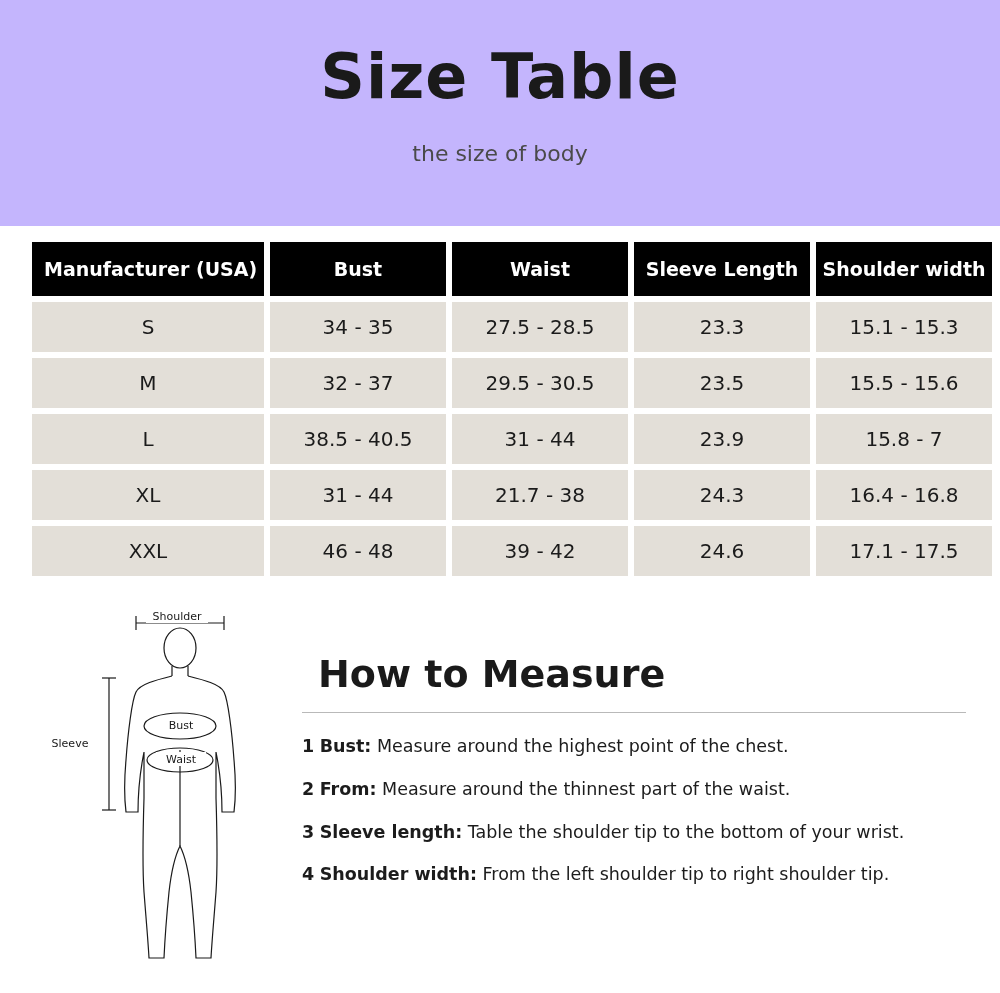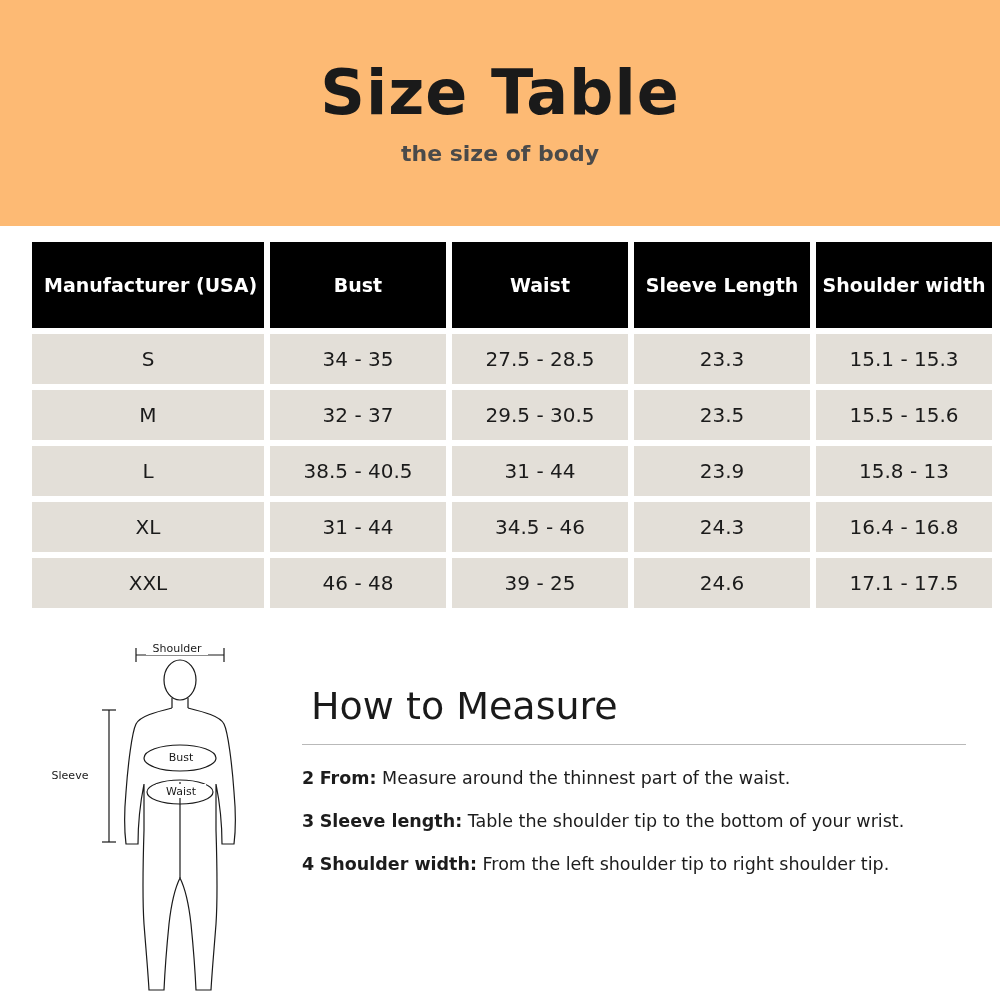--- a/index.html
+++ b/index.html
@@ -16,59 +16,59 @@
   }
   .page {
     position: relative;
     width: 1000px;
     height: 993px;
   }
 
   
   .header {
     height: 226px;
-    background: #fdba74;
+    background: #c4b5fd;
     display: flex;
     flex-direction: column;
     align-items: center;
     justify-content: center;
   }
   .header-title {
     font-size: 62px;
     font-weight: 700;
     letter-spacing: 1px;
     color: #1a1a1a;
     line-height: 1.05;
     margin: 0 0 16px 0;
   }
   .header-subtitle {
     font-size: 22px;
     color: #4a4a4a;
-    font-weight: 700;
-    margin: 0;
+    font-weight: 400;
+    margin: 16px;
   }
 
   
   .table-wrap {
     padding: 10px 26px 0 26px;
   }
   table.size-table {
     width: 948px;
     border-collapse: separate;
     border-spacing: 6px 6px;
     table-layout: fixed;
   }
   table.size-table th {
     background: #000000;
     color: #ffffff;
     font-size: 19px;
     font-weight: 700;
     height: 54px;
     text-align: center;
-    padding: 16px 4px;
+    padding: 0 4px;
   }
   table.size-table th.first-col {
     text-align: left;
     padding-left: 12px;
   }
   table.size-table td {
     background: #e3dfd8;
     color: #1b1b1b;
     font-size: 20px;
     height: 50px;
@@ -92,23 +92,23 @@
     width: 262px;
     flex: 0 0 262px;
     position: relative;
   }
   .measure-col {
     flex: 1 1 auto;
     padding-top: 52px;
   }
   .measure-title {
     font-size: 38px;
-    font-weight: 400;
+    font-weight: 700;
     color: #1a1a1a;
-    margin: 0 0 16px 11px;
+    margin: 0 0 16px 18px;
   }
   .measure-rule {
     height: 1px;
     background: #b9b9b9;
     margin: 0 6px 22px 2px;
   }
   .measure-item {
     font-size: 17.5px;
     color: #1c1c1c;
     margin: 0 0 20px 2px;
@@ -171,33 +171,33 @@
           <td>32 - 37</td>
           <td>29.5 - 30.5</td>
           <td>23.5</td>
           <td>15.5 - 15.6</td>
         </tr>
         <tr>
           <td>L</td>
           <td>38.5 - 40.5</td>
           <td>31 - 44</td>
           <td>23.9</td>
-          <td>15.8 - 13</td>
+          <td>15.8 - 7</td>
         </tr>
         <tr>
           <td>XL</td>
           <td>31 - 44</td>
-          <td>34.5 - 46</td>
+          <td>21.7 - 38</td>
           <td>24.3</td>
           <td>16.4 - 16.8</td>
         </tr>
         <tr>
           <td>XXL</td>
           <td>46 - 48</td>
-          <td>39 - 25</td>
+          <td>39 - 42</td>
           <td>24.6</td>
           <td>17.1 - 17.5</td>
         </tr>
       </tbody>
     </table>
   </div>
 
   <div class="bottom">
 
     <div class="figure-col">
@@ -255,20 +255,25 @@
         <rect x="128" y="152" width="50" height="14" fill="#ffffff"></rect>
         <text class="fig-label" x="153" y="163" text-anchor="middle">Waist</text>
       </svg>
     </div>
 
     <div class="measure-col">
       <h2 class="measure-title">How to Measure</h2>
       <div class="measure-rule"></div>
 
       <p class="measure-item">
+        <span class="num">1</span>
+        <span class="term">Bust:</span>
+        <span class="text">Measure around the highest point of the chest.</span>
+      </p>
+      <p class="measure-item">
         <span class="num">2</span>
         <span class="term">From:</span>
         <span class="text">Measure around the thinnest part of the waist.</span>
       </p>
       <p class="measure-item">
         <span class="num">3</span>
         <span class="term">Sleeve length:</span>
         <span class="text">Table the shoulder tip to the bottom of your wrist.</span>
       </p>
       <p class="measure-item">

